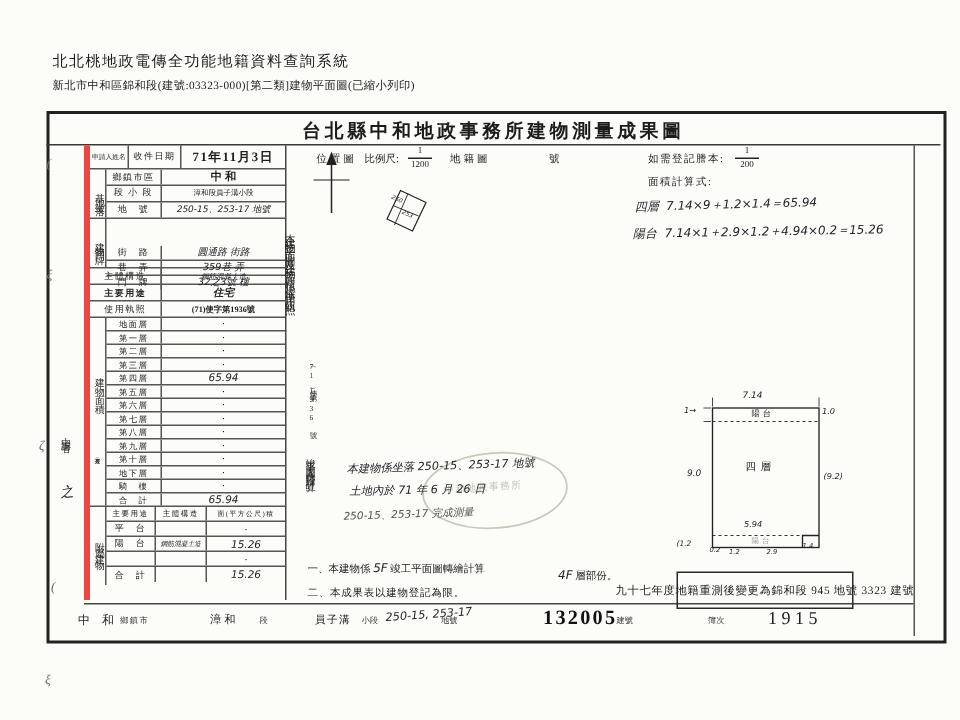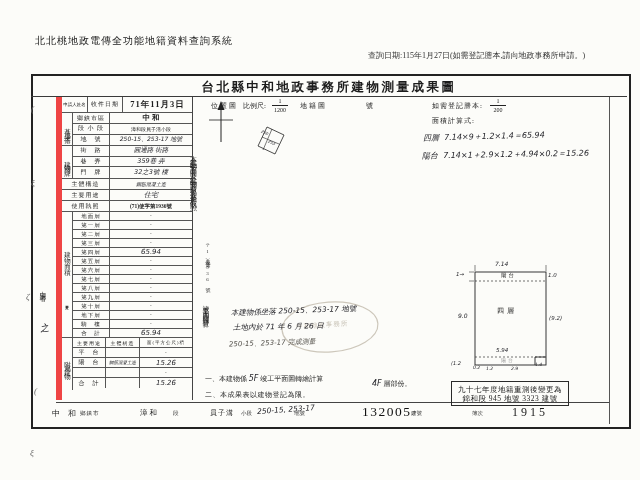--- a/index.html
+++ b/index.html
@@ -6,48 +6,48 @@
   .page{position:relative;width:640px;height:480px;background:#fcfcf9;overflow:hidden;
         font-family:"Liberation Serif","DejaVu Serif",serif;color:#1c1c1c;}
   .abs{position:absolute;}
   .ser{font-family:"Liberation Serif","DejaVu Serif",serif;}
   .hand{font-family:"DejaVu Sans",sans-serif;font-style:italic;color:#24242a;}
   .vtext{writing-mode:vertical-rl;text-orientation:upright;}
   .hline{position:absolute;border-top:1px solid #3a3a3a;height:0;}
   .vline{position:absolute;border-left:1px solid #3a3a3a;width:0;}
   .outerbox{position:absolute;left:31px;top:74px;width:596px;height:351px;border:2px solid #222;}
   
-  .ftable{position:absolute;left:56px;top:97px;width:130px;height:303px;border-right:1px solid #444;border-left:6px solid #ef4444;font-size:6px;}
+  .ftable{position:absolute;left:56px;top:97px;width:130px;height:303px;border-right:1px solid #444;border-left:4px solid #ef4444;font-size:6px;}
   .frow{display:flex;border-bottom:1px solid #555;box-sizing:border-box;align-items:stretch;}
   .fcell{display:flex;align-items:center;justify-content:center;box-sizing:border-box;overflow:hidden;}
   .lab{letter-spacing:1px;color:#222;}
   .val{border-left:1px solid #555;flex:1;}
   .group{display:flex;border-bottom:1px solid #555;box-sizing:border-box;}
   .gcol{width:11px;border-right:1px solid #555;display:flex;align-items:center;justify-content:center;box-sizing:border-box;}
   .gcol .vtext{font-size:6.5px;letter-spacing:3px;}
   .grows{flex:1;display:flex;flex-direction:column;}
   .grows .frow:last-child{border-bottom:none;}
   .dot{font-size:7px;}
   .frac{display:inline-flex;flex-direction:column;align-items:center;vertical-align:middle;line-height:6px;}
   .frac .fnum{font-size:6px;}
   .frac .fbar{width:16px;border-top:1px solid #222;margin:1px 0;}
   .frac .fden{font-size:6px;}
   .stray{position:absolute;color:#6a6a6a;font-style:italic;font-size:9px;}
   .stamp-faint{color:#c8c2b6;}
   .changebox{position:absolute;left:451px;top:381px;width:116px;height:23px;border:1px solid #2a2a2a;
-             display:flex;flex-direction:column;align-items:center;justify-content:center;}
+             display:flex;flex-direction:row;align-items:center;justify-content:center;}
   .changebox div{font-size:7.5px;line-height:9px;letter-spacing:0.5px;white-space:nowrap;}
 </style>
 </head>
 <body>
 
 <div class="page">
 
   <div class="abs ser" style="left:35px;top:34px;font-size:10px;letter-spacing:1px;">北北桃地政電傳全功能地籍資料查詢系統</div>
-  <div class="abs ser" style="left:368px;top:50px;font-size:8px;color:#333;">查詢日期:115年1月27日(如需登記謄本,請向地政事務所申請。)</div>
+  <div class="abs ser" style="left:35px;top:52px;font-size:7.5px;letter-spacing:0.3px;">新北市中和區錦和段(建號:03323-000)[第二類]建物平面圖(已縮小列印)</div>
 
   <div class="outerbox"></div>
   <div class="vline" style="left:609px;top:97px;height:327px;border-color:#555;"></div>
 
   <div class="abs ser" style="left:31px;top:79px;width:596px;text-align:center;font-size:12.5px;font-weight:bold;letter-spacing:2.5px;">台北縣中和地政事務所建物測量成果圖</div>
   <div class="hline" style="left:31px;top:96px;width:596px;"></div>
   <div class="hline" style="left:56px;top:402px;width:553px;border-color:#444;"></div>
 
   <div class="ftable">
 
@@ -75,40 +75,40 @@
           <div class="fcell val hand" style="font-size:6px;">250-15、253-17 地號</div>
         </div>
       </div>
     </div>
 
     <div class="group" style="height:33px;">
       <div class="gcol">
           <span class="vtext">建物門牌</span>
         </div>
       <div class="grows">
-        <div class="frow" style="height:11px;">
+        <div class="frow" style="height:11px;margin-top:18px;">
           <div class="fcell lab" style="width:36px;">街　路</div>
           <div class="fcell val hand" style="font-size:6.5px;">圓通路 街路</div>
         </div>
         <div class="frow" style="height:11px;">
           <div class="fcell lab" style="width:36px;">巷　弄</div>
           <div class="fcell val hand" style="font-size:6.5px;">359巷 弄</div>
         </div>
         <div class="frow" style="height:11px;">
           <div class="fcell lab" style="width:36px;">門　牌</div>
           <div class="fcell val hand" style="font-size:6.5px;">32之3號 樓</div>
         </div>
       </div>
     </div>
 
     <div class="frow" style="height:11px;">
       <div class="fcell lab" style="width:47px;">主體構造</div>
       <div class="fcell val hand" style="font-size:5px;">鋼筋混凝土造</div>
     </div>
-    <div class="frow" style="height:11px;">
+    <div class="frow" style="height:11px;font-weight:bold;">
       <div class="fcell lab" style="width:47px;">主要用途</div>
       <div class="fcell val hand" style="font-size:7px;">住宅</div>
     </div>
     <div class="frow" style="height:11px;">
       <div class="fcell lab" style="width:47px;">使用執照</div>
       <div class="fcell val" style="font-size:5.5px;font-weight:bold;">(71)使字第1936號</div>
     </div>
 
     <div class="group" style="height:126px;">
       <div class="gcol" style="flex-direction:column;justify-content:space-evenly;">
@@ -308,21 +308,21 @@
   </div>
 
   <div class="abs ser" style="left:52px;top:408px;font-size:8px;letter-spacing:3px;">中 和</div>
   <div class="abs ser" style="left:80px;top:410px;font-size:5.5px;letter-spacing:1px;color:#333;">鄉鎮市</div>
   <div class="abs ser" style="left:140px;top:408px;font-size:7.5px;letter-spacing:2px;">漳和</div>
   <div class="abs ser" style="left:173px;top:410px;font-size:5.5px;color:#333;">段</div>
   <div class="abs ser" style="left:210px;top:408px;font-size:7px;letter-spacing:1px;">員子溝</div>
   <div class="abs ser" style="left:241px;top:410px;font-size:5.5px;color:#333;">小段</div>
   <div class="abs hand" style="left:257px;top:405px;font-size:7.5px;transform:rotate(-4deg);white-space:nowrap;">250-15, 253-17</div>
   <div class="abs ser" style="left:294px;top:410px;font-size:5.5px;color:#333;">地號</div>
-  <div class="abs ser" style="left:362px;top:404px;font-size:13.5px;font-weight:normal;letter-spacing:1.5px;color:#111;">132005</div>
+  <div class="abs ser" style="left:362px;top:404px;font-size:13.5px;font-weight:bold;letter-spacing:1.5px;color:#111;">132005</div>
   <div class="abs ser" style="left:411px;top:410px;font-size:5.5px;color:#333;">建號</div>
   <div class="abs ser" style="left:472px;top:410px;font-size:5.5px;color:#333;">簿次</div>
   <div class="abs ser" style="left:512px;top:405px;font-size:12px;letter-spacing:3px;">1915</div>
 
   <div class="stray" style="left:31px;top:104px;">(</div>
   <div class="stray" style="left:31px;top:178px;">ξ</div>
   <div class="stray" style="left:26px;top:292px;">ζ</div>
   <div class="stray" style="left:40px;top:291px;">&lt;</div>
   <div class="stray" style="left:34px;top:386px;">(</div>
   <div class="stray" style="left:30px;top:448px;">ξ</div>

